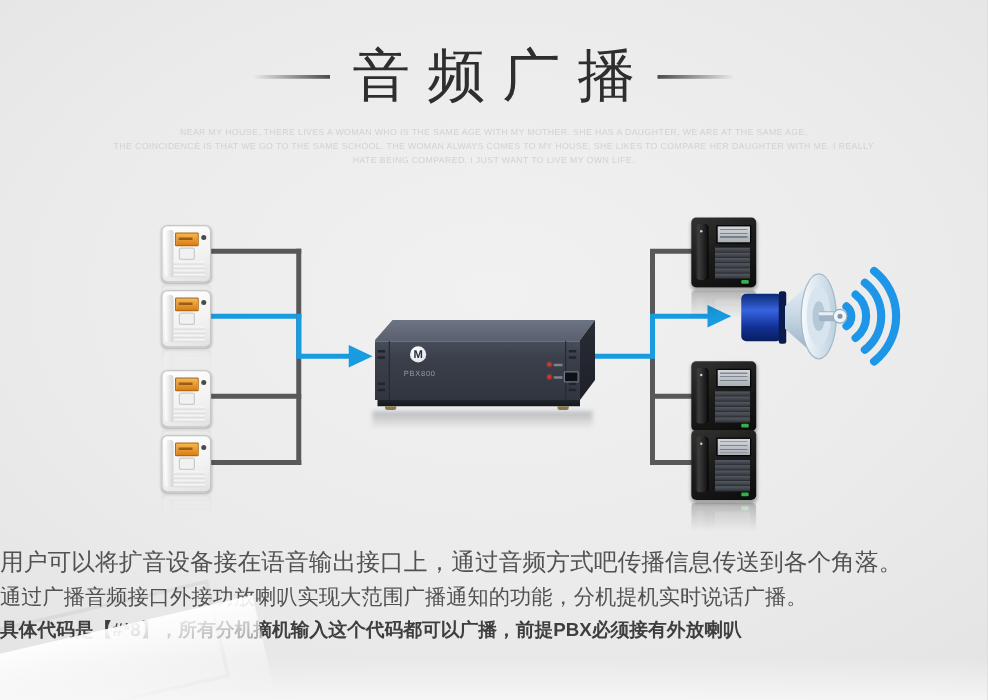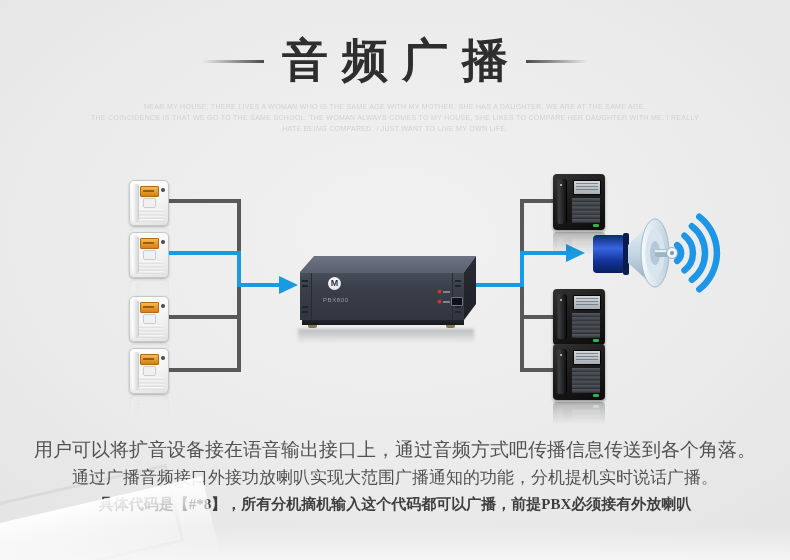--- a/index.html
+++ b/index.html
@@ -6,21 +6,21 @@
   .page{
     position:relative;width:790px;height:560px;overflow:hidden;
     background:radial-gradient(ellipse 640px 430px at 50% 42%, #f1f1f1 0%, #ebebeb 55%, #e3e3e3 100%);
     font-family:"Liberation Sans","DejaVu Sans",sans-serif;
   }
   
   .title-row{position:absolute;top:30px;left:0;width:100%;height:62px;display:flex;align-items:center;justify-content:center;gap:18px;}
   .dash{width:62px;height:3px;}
   .dash-l{background:linear-gradient(to right, rgba(80,80,80,0), #4a4a4a);}
   .dash-r{background:linear-gradient(to left, rgba(80,80,80,0), #4a4a4a);}
-  .title{margin:0;font-size:46px;font-weight:700;color:var(--title-text,#2e2e2e);letter-spacing:14px;margin-right:-14px;white-space:nowrap;text-align:right;}
+  .title{margin:0;font-size:46px;font-weight:400;color:var(--title-text,#2e2e2e);letter-spacing:14px;margin-right:-14px;white-space:nowrap;text-align:right;}
   .watermark{position:absolute;top:101px;left:0;width:100%;text-align:center;color:var(--watermark-text,#d3d3d3);font-size:7px;line-height:11px;letter-spacing:.3px;}
   
   .line{position:absolute;background:var(--connector-gray,#58585a);}
   .blue{background:var(--accent-blue,#189be1) !important;}
   .lb1{left:163px;top:199px;width:78px;height:4px;}
   .lb2{left:163px;top:251px;width:78px;height:4px;}
   .lb3{left:163px;top:315px;width:78px;height:4px;}
   .lb4{left:163px;top:368px;width:78px;height:4px;}
   .lbus{left:237px;top:199px;width:4px;height:173px;}
   .lbus-blue{left:237px;top:251px;width:4px;height:36px;}
@@ -91,21 +91,21 @@
   .ll1{top:18px;} .ll2{top:28px;}
   .pbx-port{position:absolute;left:151px;top:24px;width:12px;height:9px;background:#0e1116;border:1px solid #6d7482;border-radius:1px;box-sizing:border-box;}
   .pbx-base{position:absolute;left:4px;top:78px;width:162px;height:5px;background:linear-gradient(#20242c,#15181d);}
   .pbx-foot{position:absolute;top:83px;width:9px;height:3px;background:#8a7a4e;border-radius:0 0 2px 2px;}
   .f-l{left:10px;} .f-r{left:148px;}
   .pbx-reflection{position:absolute;left:0px;top:87px;width:176px;height:14px;
     background:linear-gradient(to bottom,rgba(45,50,62,.28),rgba(45,50,62,0));filter:blur(1.5px);}
   
   .megaphone{position:absolute;left:585px;top:195px;}
   
-  .footer p{position:absolute;left:0;width:100%;margin:0;text-align:center;font-family:Liberation Serif, serif;}
+  .footer p{position:absolute;left:0;width:100%;margin:0;text-align:left;}
   .f1{top:437px;font-size:19px;color:var(--paragraph-text,#555);}
   .f2{top:466px;font-size:17px;color:var(--paragraph-text,#555);}
   .f3{top:495px;font-size:15px;color:var(--note-text,#3e3e3e);font-weight:bold;}
   
   .corner-outline{position:absolute;left:-30px;top:486px;width:202px;height:74px;border:3px solid rgba(0,0,0,.05);transform:rotate(-13deg);}
   .corner-wedge{position:absolute;left:-50px;top:505px;width:270px;height:130px;transform:rotate(-13deg);
     background:linear-gradient(to bottom,rgba(255,255,255,.95),rgba(255,255,255,0) 65%);}
   .bottom-fade{position:absolute;left:0;bottom:0;width:100%;height:34px;
     background:linear-gradient(to bottom,rgba(250,250,250,0),rgba(250,250,250,.75));}
 </style>

